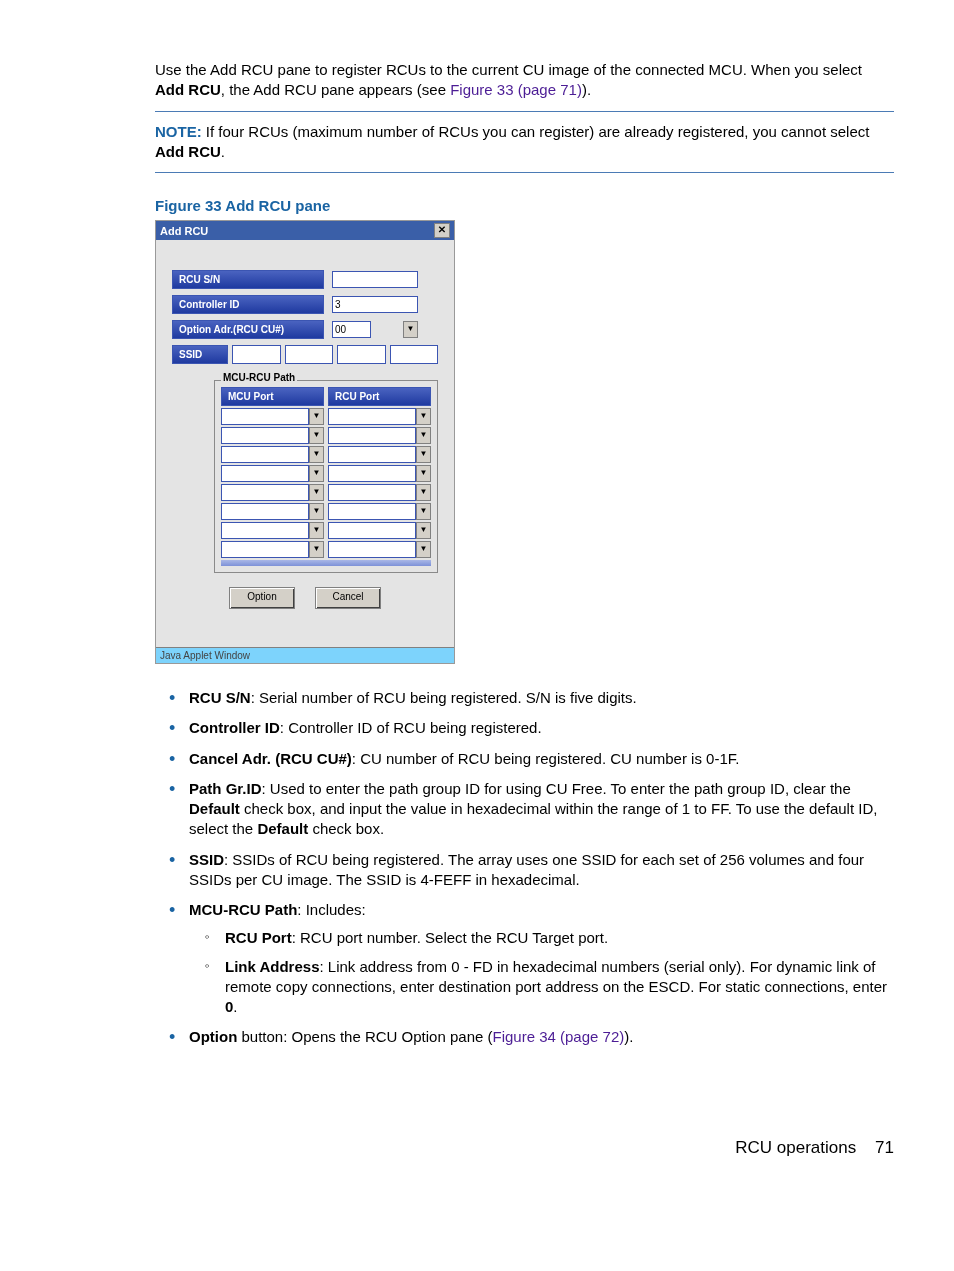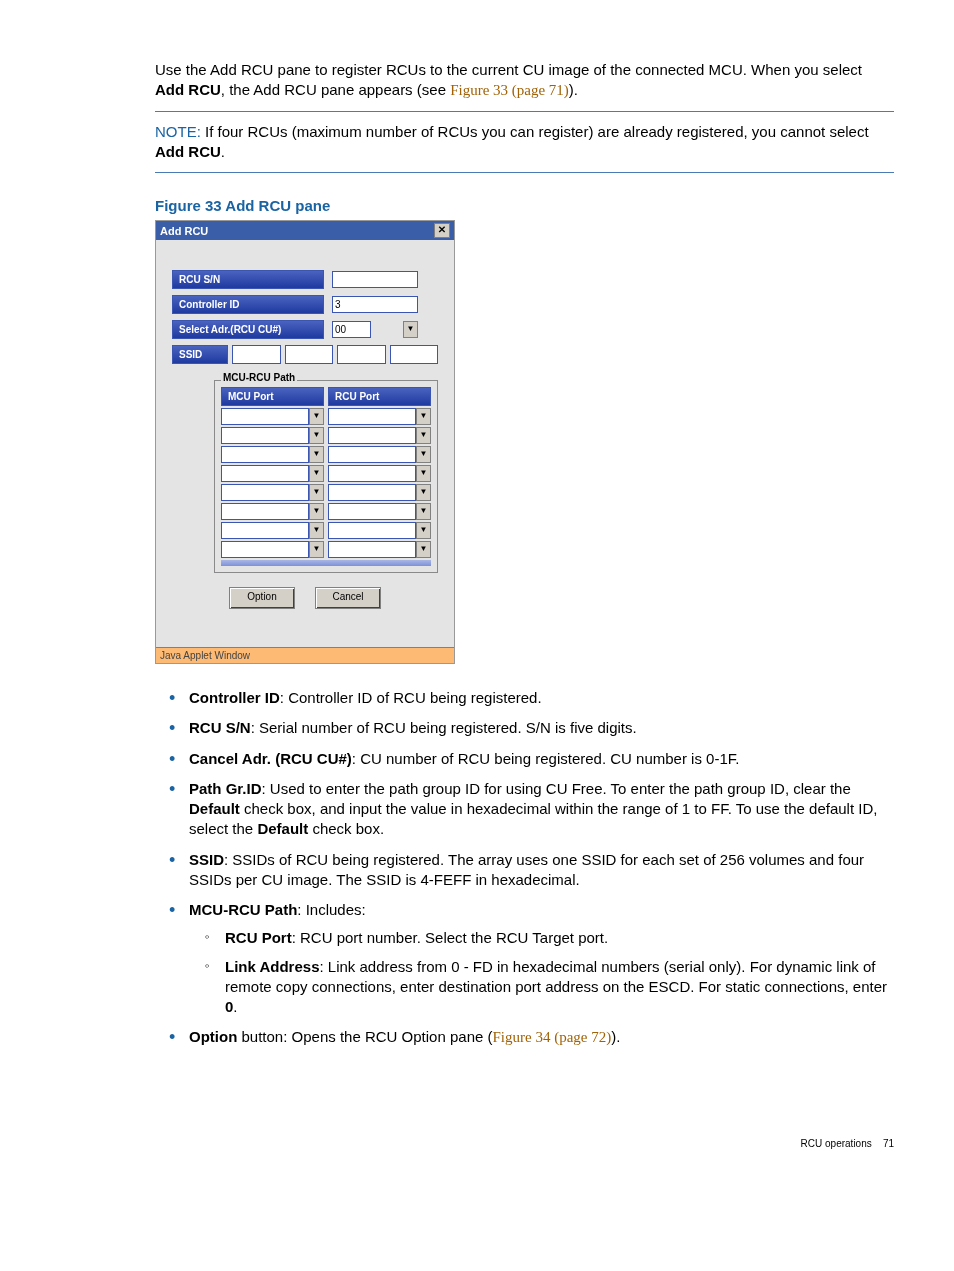--- a/index.html
+++ b/index.html
@@ -17,31 +17,30 @@
   p {
     margin: 0 0 6px 0;
     line-height: 1.35;
   }
   .hr {
     border-top: 1px solid #4b7bb5;
     margin: 10px 0;
   }
   .note-lead {
     color: #1a64a3;
-    font-weight: normal;
+    font-weight: bold;
   }
   .fig-caption {
     color: #1a64a3;
     font-weight: bold;
     margin-bottom: 6px;
     margin-top: 24px;
   }
   .link {
-    color: #a16207;
-    font-family: Liberation Serif, serif;
+    color: #4c1d95;
   }
   b { font-weight: bold; }
 
   
   .dialog {
     width: 298px;
     border: 1px solid #999;
     background: #e4e4e4;
     font-family: Tahoma, Arial, sans-serif;
     font-size: 11px;
@@ -184,21 +183,21 @@
     width: 64px;
     height: 20px;
     background: #d4d0c8;
     border: 1px solid #808080;
     box-shadow: inset 1px 1px 0 #fff, inset -1px -1px 0 #404040;
     font-size: 10px;
     text-align: center;
     line-height: 18px;
   }
   .statusbar {
-    background: #fdba74;
+    background: #7dd3fc;
     border-top: 1px solid #808080;
     font-size: 10px;
     padding: 2px 4px;
     color: #444;
   }
 
   
   ul.dots {
     list-style: none;
     padding-left: 34px;
@@ -232,21 +231,21 @@
     content: "◦";
     position: absolute;
     left: -20px;
     color: #000;
     font-size: 13px;
     top: 0;
   }
   .footer {
     margin-top: 90px;
     text-align: right;
-    font-size: 10px;
+    font-size: 17px;
   }
 </style>
 </head>
 <body>
 
 <div class="page">
 
   <p>
     <span>Use the Add RCU pane to register RCUs to the current CU image of the connected MCU. When you select </span><b>Add RCU</b><span>, the Add RCU pane appears (see </span><span class="link">Figure 33 (page 71)</span><span>).</span>
   </p>
@@ -269,21 +268,21 @@
     <div class="dlg-body">
       <div class="row">
         <div class="row-label">RCU S/N</div>
         <div class="row-input-wrap"><input class="txt" value="" style=""></div>
       </div>
       <div class="row">
         <div class="row-label">Controller ID</div>
         <div class="row-input-wrap"><input class="txt" value="3" style=""></div>
       </div>
       <div class="row">
-        <div class="row-label">Select Adr.(RCU CU#)</div>
+        <div class="row-label">Option Adr.(RCU CU#)</div>
         <div class="row-input-wrap" style="display:flex;gap:32px;">
           <input class="txt" style="flex: 1 1 0%;" value="00">
           <div class="dd" style="width:15px;height:17px;background:#d4d0c8;border:1px solid #808080;box-sizing:border-box;font-size:8px;text-align:center;line-height:13px;">▼</div>
         </div>
       </div>
       <div class="ssid-row">
         <div class="ssid-label">SSID</div>
         <div class="ssid-input"></div>
         <div class="ssid-input"></div>
         <div class="ssid-input"></div>
@@ -381,22 +380,22 @@
 
       <div class="btn-row">
         <div class="winbtn">Option</div>
         <div class="winbtn">Cancel</div>
       </div>
     </div>
     <div class="statusbar">Java Applet Window</div>
   </div>
 
   <ul class="dots">
+    <li><b>RCU S/N</b><span>: Serial number of RCU being registered. S/N is five digits.</span></li>
     <li><b>Controller ID</b><span>: Controller ID of RCU being registered.</span></li>
-    <li><b>RCU S/N</b><span>: Serial number of RCU being registered. S/N is five digits.</span></li>
     <li><b>Cancel Adr. (RCU CU#)</b><span>: CU number of RCU being registered. CU number is 0-1F.</span></li>
     <li><b>Path Gr.ID</b><span>: Used to enter the path group ID for using CU Free. To enter the path group ID, clear the </span><b>Default</b><span> check box, and input the value in hexadecimal within the range of 1 to FF. To use the default ID, select the </span><b>Default</b><span> check box.</span></li>
     <li><b>SSID</b><span>: SSIDs of RCU being registered. The array uses one SSID for each set of 256 volumes and four SSIDs per CU image. The SSID is 4-FEFF in hexadecimal.</span></li>
     <li><b>MCU-RCU Path</b><span>: Includes:</span>
       <ul class="sub">
         <li><b>RCU Port</b><span>: RCU port number. Select the RCU Target port.</span></li>
         <li><b>Link Address</b><span>: Link address from 0 - FD in hexadecimal numbers (serial only). For dynamic link of remote copy connections, enter destination port address on the ESCD. For static connections, enter </span><b>0</b><span>.</span></li>
       </ul>
     </li>
     <li><b>Option</b><span> button: Opens the RCU Option pane (</span><span class="link">Figure 34 (page 72)</span><span>).</span></li>

